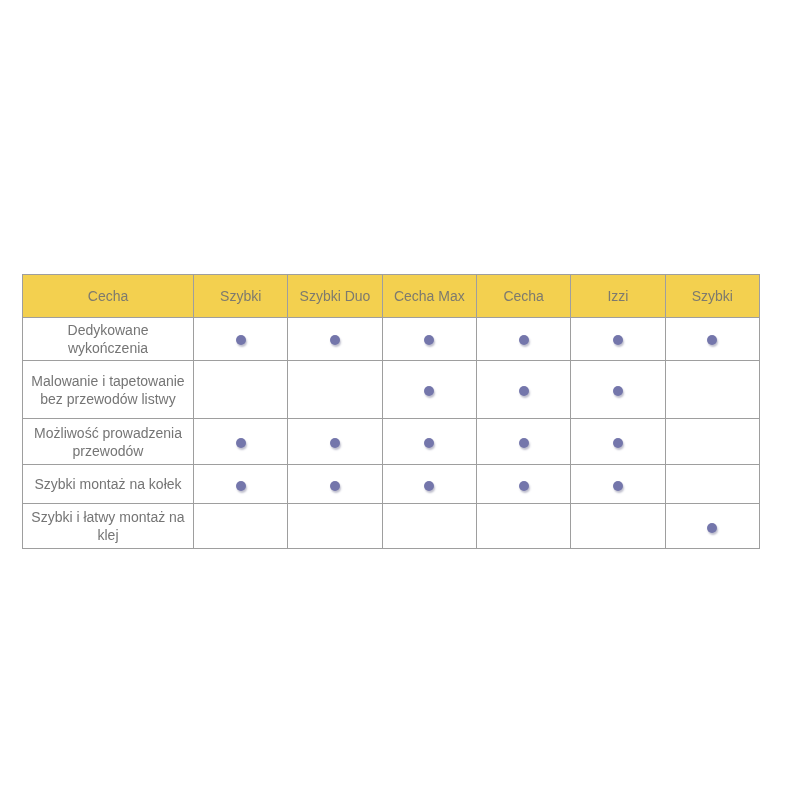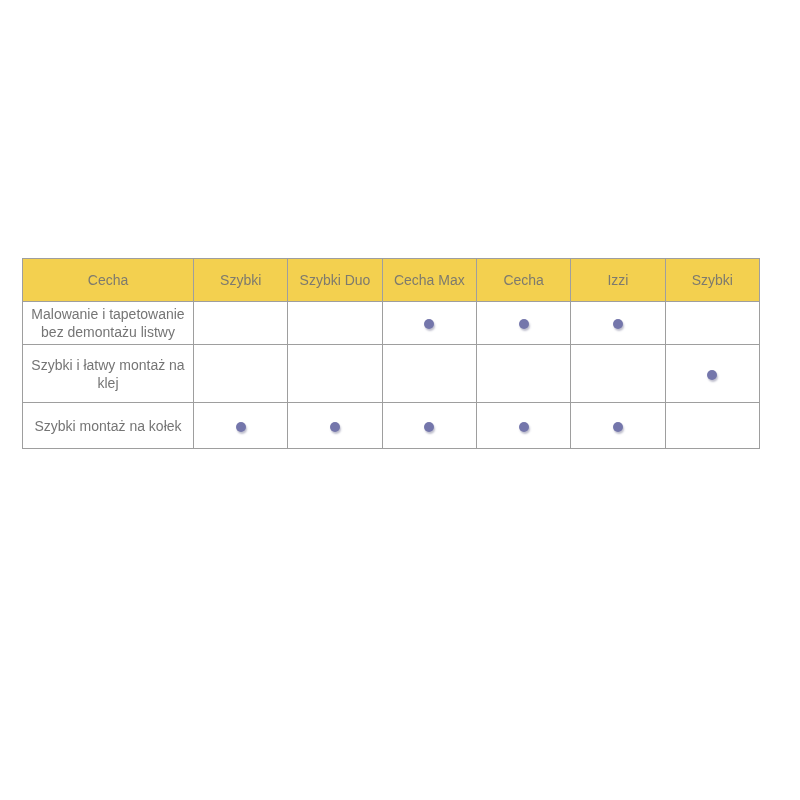--- a/index.html
+++ b/index.html
@@ -15,20 +15,21 @@
     left: 22px;
     top: 258px;
     width: 738px;
   }
 
   table.comparison {
     width: 100%;
     border-collapse: collapse;
     table-layout: fixed;
     border: 1px solid var(--border, #9e9e9e);
+    margin-top: 16px;
   }
   table.comparison col.feature-col { width: 171px; }
 
   table.comparison th,
   table.comparison td {
     border: 1px solid var(--border, #9e9e9e);
     text-align: center;
     vertical-align: middle;
     font-size: 14px;
     line-height: 1.3;
@@ -77,41 +78,59 @@
           <th>Szybki</th>
           <th>Szybki Duo</th>
           <th>Cecha Max</th>
           <th>Cecha</th>
           <th>Izzi</th>
           <th>Szybki</th>
         </tr>
     </thead>
     <tbody id="body-rows">
         <tr>
-          <td>Malowanie i tapetowanie bez demontażu listwy</td>
+          <td>Dedykowane wykończenia</td>
+          <td><span class="dot"></span></td>
+          <td><span class="dot"></span></td>
+          <td><span class="dot"></span></td>
+          <td><span class="dot"></span></td>
+          <td><span class="dot"></span></td>
+          <td><span class="dot"></span></td>
+        </tr>
+        <tr>
+          <td>Malowanie i tapetowanie bez przewodów listwy</td>
           <td></td>
           <td></td>
+          <td><span class="dot"></span></td>
+          <td><span class="dot"></span></td>
+          <td><span class="dot"></span></td>
+          <td></td>
+        </tr>
+        <tr>
+          <td>Możliwość prowadzenia przewodów</td>
+          <td><span class="dot"></span></td>
+          <td><span class="dot"></span></td>
+          <td><span class="dot"></span></td>
+          <td><span class="dot"></span></td>
+          <td><span class="dot"></span></td>
+          <td></td>
+        </tr>
+        <tr>
+          <td>Szybki montaż na kołek</td>
+          <td><span class="dot"></span></td>
+          <td><span class="dot"></span></td>
           <td><span class="dot"></span></td>
           <td><span class="dot"></span></td>
           <td><span class="dot"></span></td>
           <td></td>
         </tr>
         <tr>
           <td>Szybki i łatwy montaż na klej</td>
           <td></td>
           <td></td>
           <td></td>
           <td></td>
           <td></td>
           <td><span class="dot"></span></td>
         </tr>
-        <tr>
-          <td>Szybki montaż na kołek</td>
-          <td><span class="dot"></span></td>
-          <td><span class="dot"></span></td>
-          <td><span class="dot"></span></td>
-          <td><span class="dot"></span></td>
-          <td><span class="dot"></span></td>
-          <td></td>
-        </tr>
       </tbody>
   </table>
 </div>
 
 </body></html>

